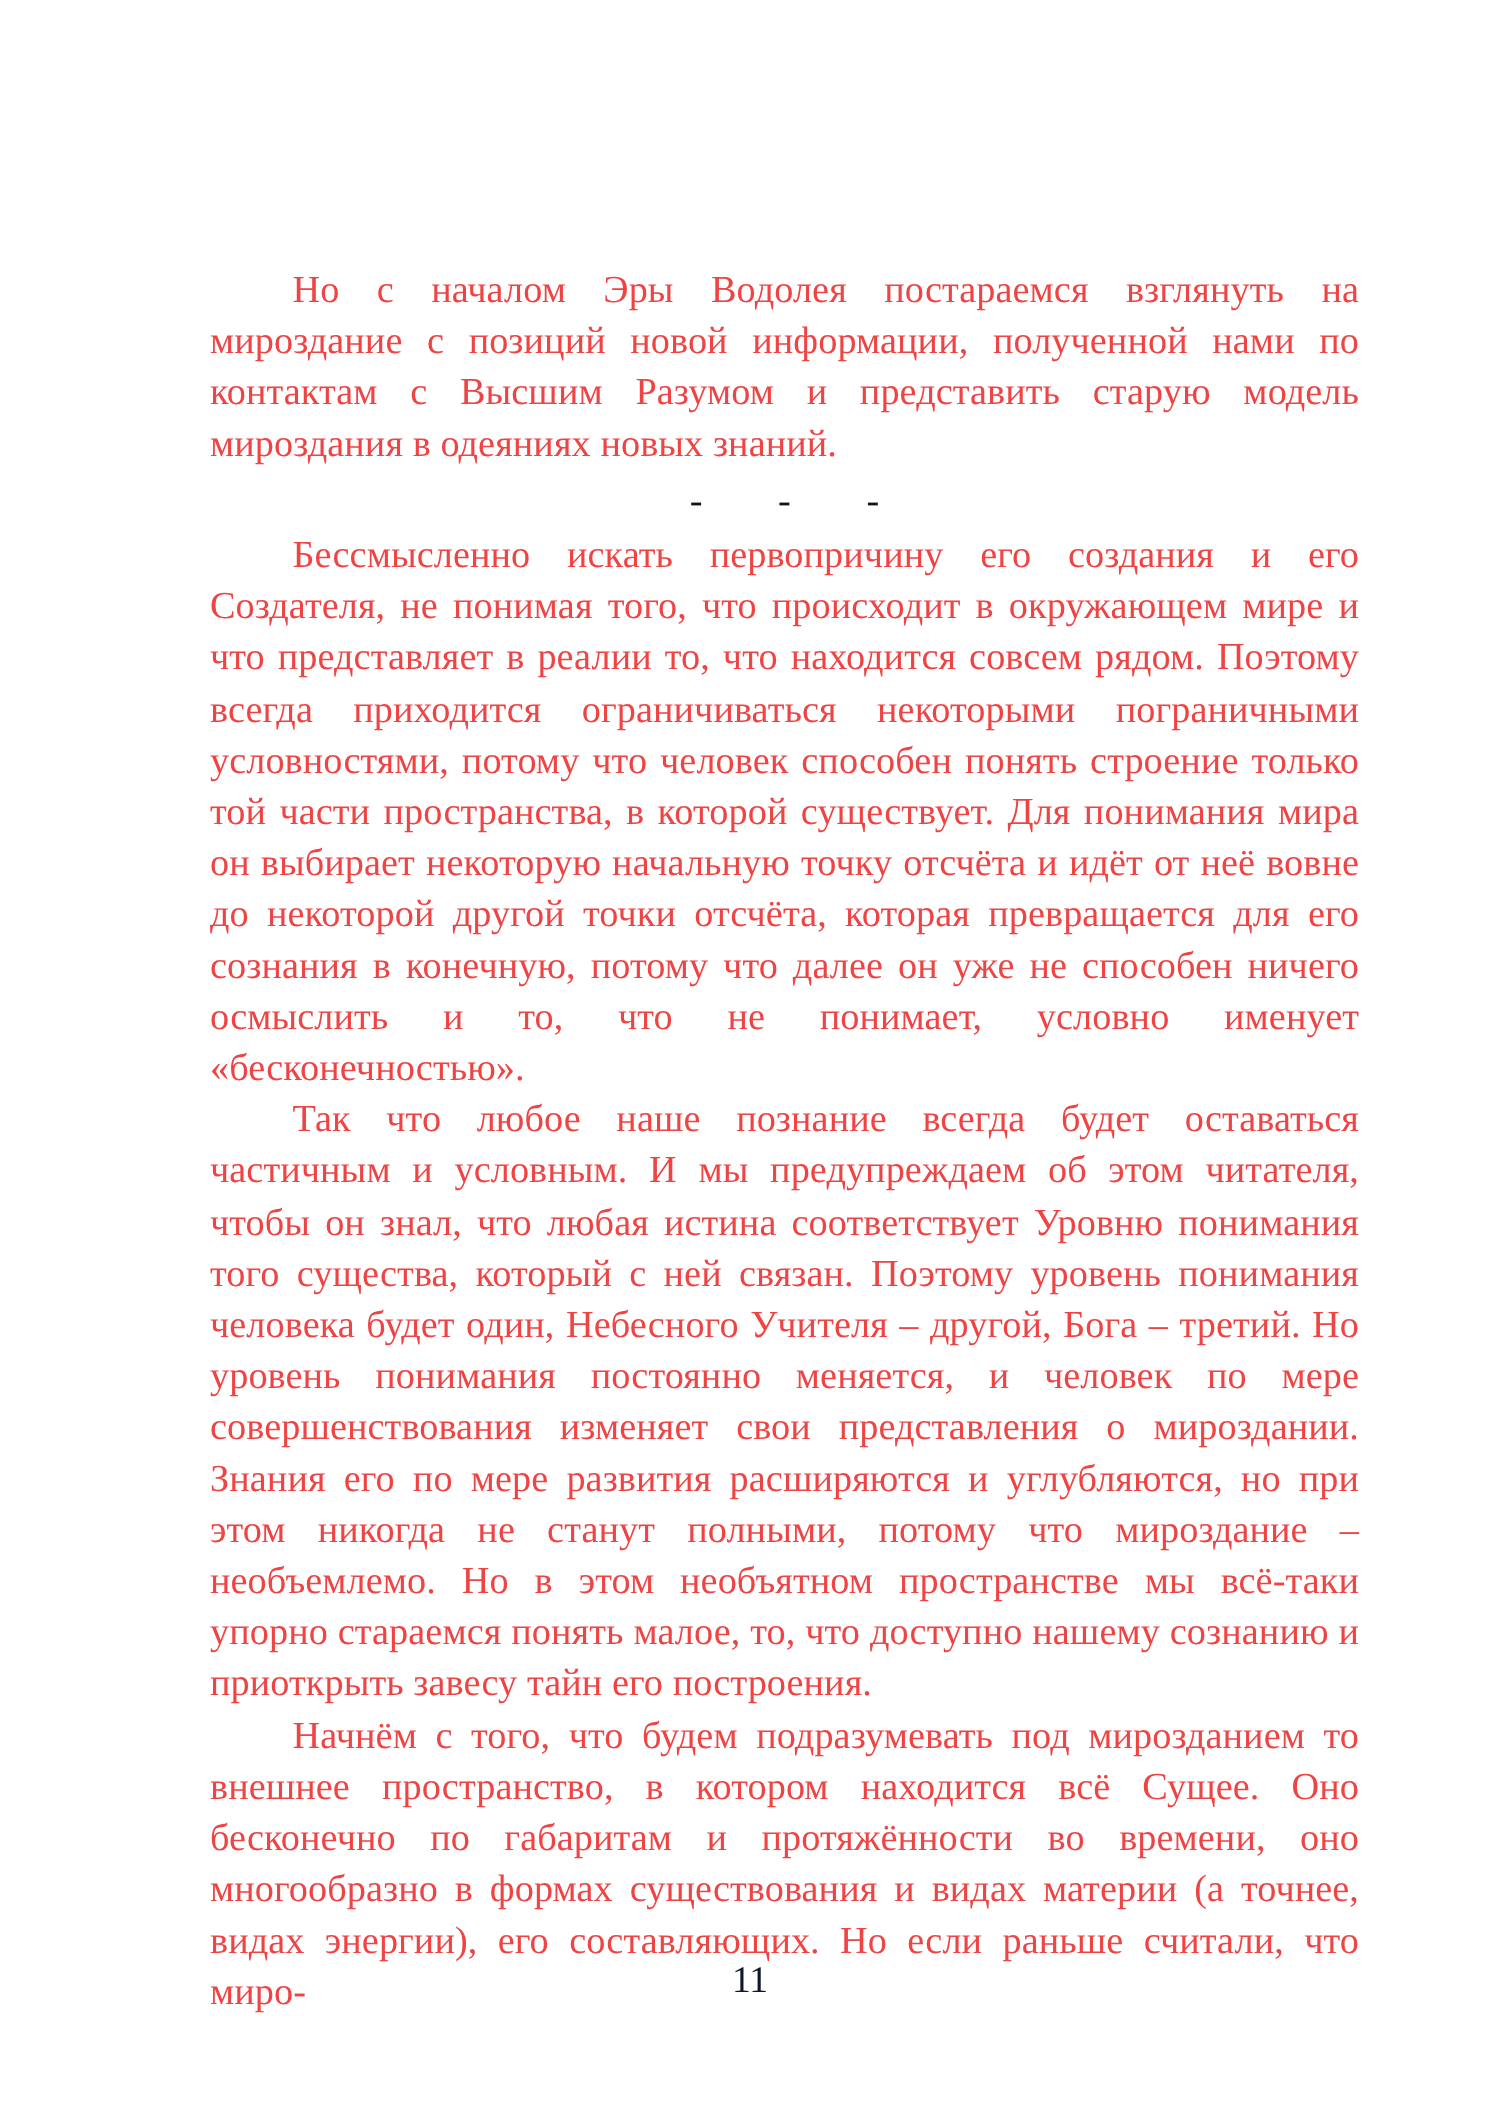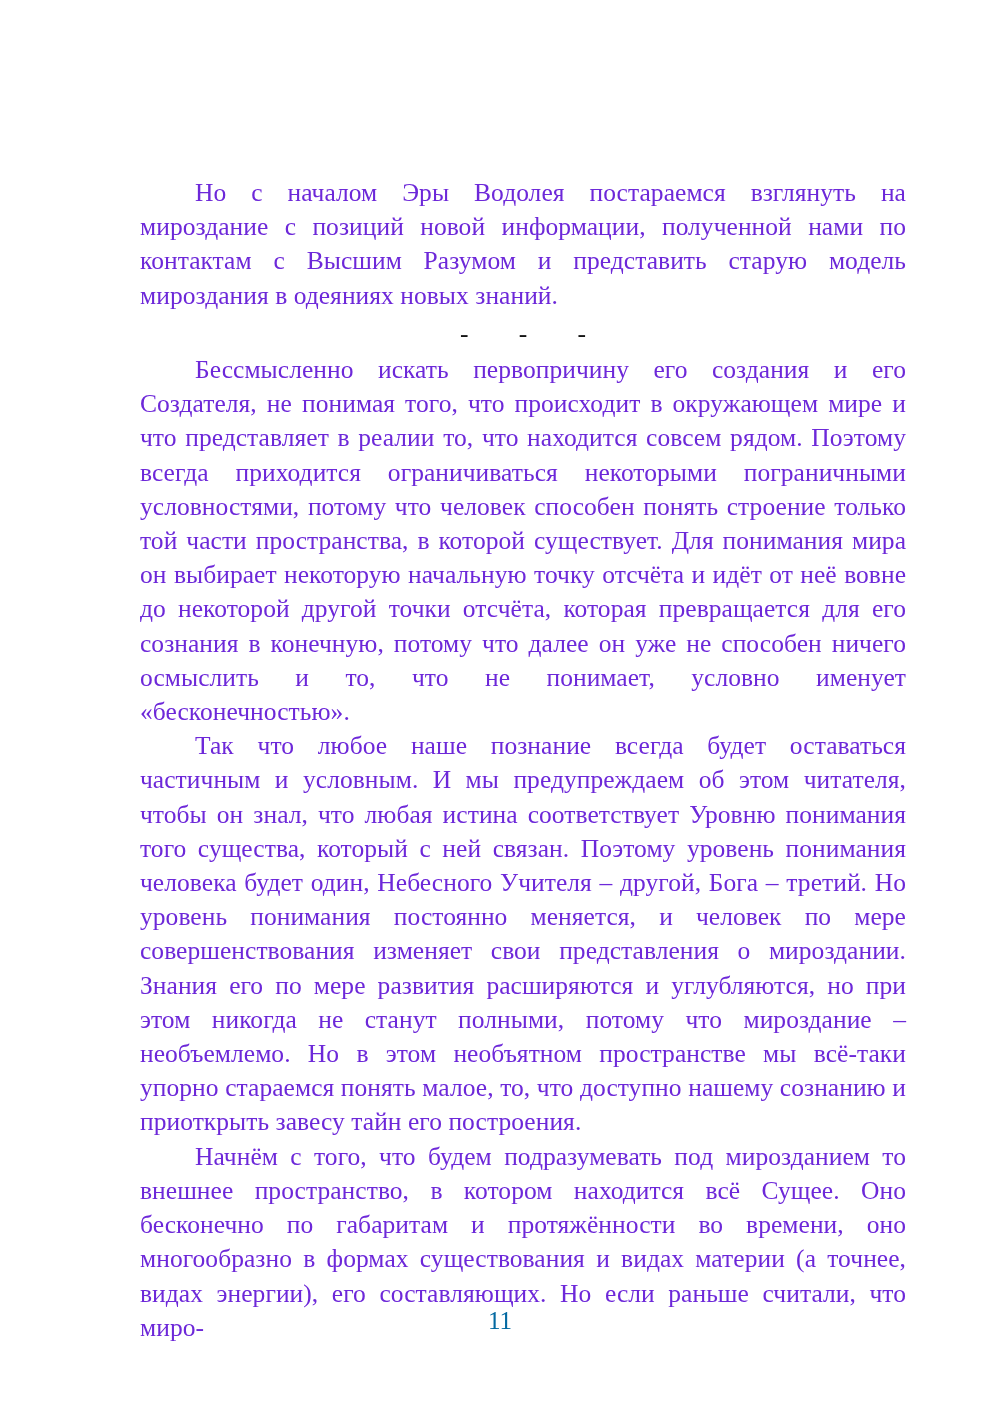--- a/index.html
+++ b/index.html
@@ -37,21 +37,21 @@
     margin: 0;
     text-align: justify;
     text-justify: inter-word;
     text-indent: 55px;
     font-size: 25.5px;
     line-height: 34.2px;
     letter-spacing: 0.05px;
     word-spacing: 0px;
     hyphens: manual;
     -webkit-hyphens: manual;
-    color: #6d28d9;
+    color: #ef4444;
   }
 
   p.para:last-of-type {
     text-align: justify;
   }
 
   
   .para.force-justify {
     text-align-last: justify;
   }
@@ -68,21 +68,21 @@
   }
 
   .page-number {
     position: absolute;
     left: 0;
     top: 1306px;
     width: 1000px;
     text-align: center;
     font-size: 25px;
     line-height: 30px;
-    color: #0369a1;
+    color: #0f172a;
     font-family: "Liberation Serif", "DejaVu Serif", serif;
   }
 </style>
 </head>
 <body>
 
 <div class="page">
 
   <div class="text-block">
 

